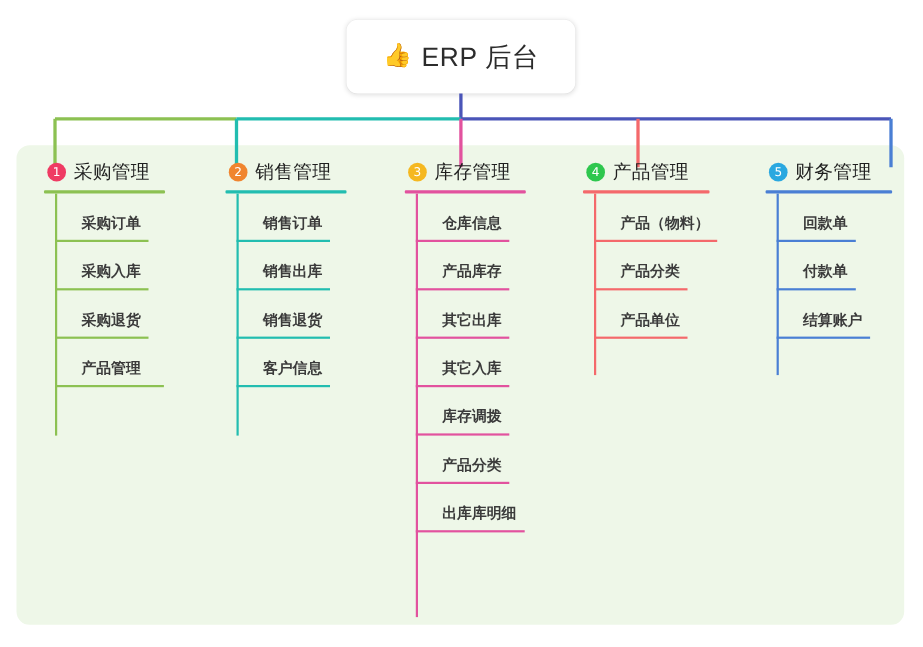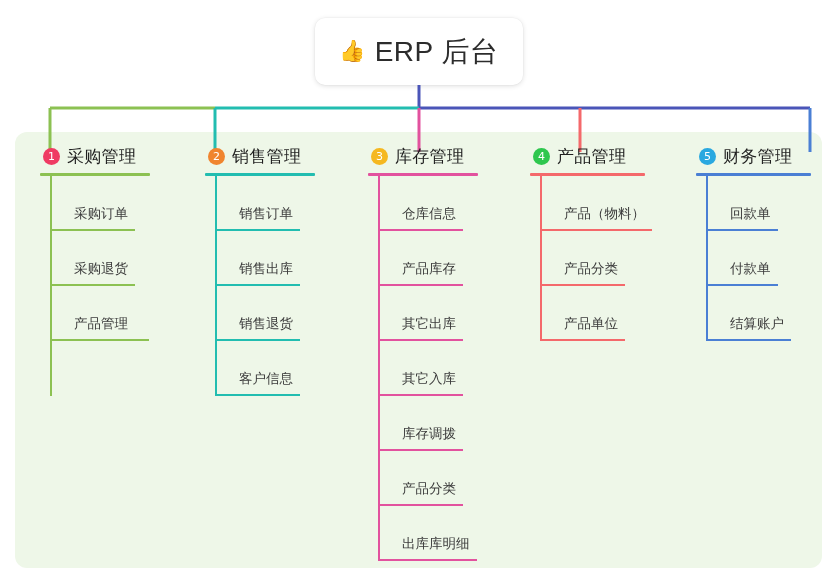--- a/index.html
+++ b/index.html
@@ -36,21 +36,21 @@
     align-items: center;
     gap: 9px;
   }
   #title-card .thumb {
     font-size: 21px;
     line-height: 1;
     display: inline-block;
     transform: translateY(-1px);
   }
   #title-card .title-text {
-    font-size: 28px;
+    font-size: 24px;
     color: #2c2c2c;
     letter-spacing: 0.5px;
     white-space: nowrap;
   }
 
   
   #panel {
     position: absolute;
     left: 15px;
     top: 132px;
@@ -111,22 +111,23 @@
     padding-top: 0;
   }
   .spine {
     position: absolute;
     left: 10px;
     top: 0;
     width: 2px;
   }
   .item {
     position: relative;
-    height: 55px;
+    height: 44px;
     box-sizing: border-box;
+    font-weight: bold;
   }
   .item-label {
     position: absolute;
     left: 34px;
     bottom: 8px;
     font-size: 13.5px;
     color: #3b3b3b;
     white-space: nowrap;
   }
   .item-rule {
@@ -167,20 +168,24 @@
         <span class="col-title">采购管理</span>
       </div>
       <div class="col-rule" style="width: 110px; background: rgb(140, 193, 82);"></div>
       <div class="items">
         <div class="spine" style="background: rgb(140, 193, 82); height: 220px;"></div>
         <div class="item">
           <span class="item-label">采购订单</span>
           <div class="item-rule" style="width: 85px; background: rgb(140, 193, 82);"></div>
         </div>
         <div class="item">
+          <span class="item-label">采购入库</span>
+          <div class="item-rule" style="width: 85px; background: rgb(140, 193, 82);"></div>
+        </div>
+        <div class="item">
           <span class="item-label">采购退货</span>
           <div class="item-rule" style="width: 85px; background: rgb(140, 193, 82);"></div>
         </div>
         <div class="item">
           <span class="item-label">产品管理</span>
           <div class="item-rule" style="width: 99px; background: rgb(140, 193, 82);"></div>
         </div>
       </div>
     </div>
     <div class="column" style="left: 205px;">

